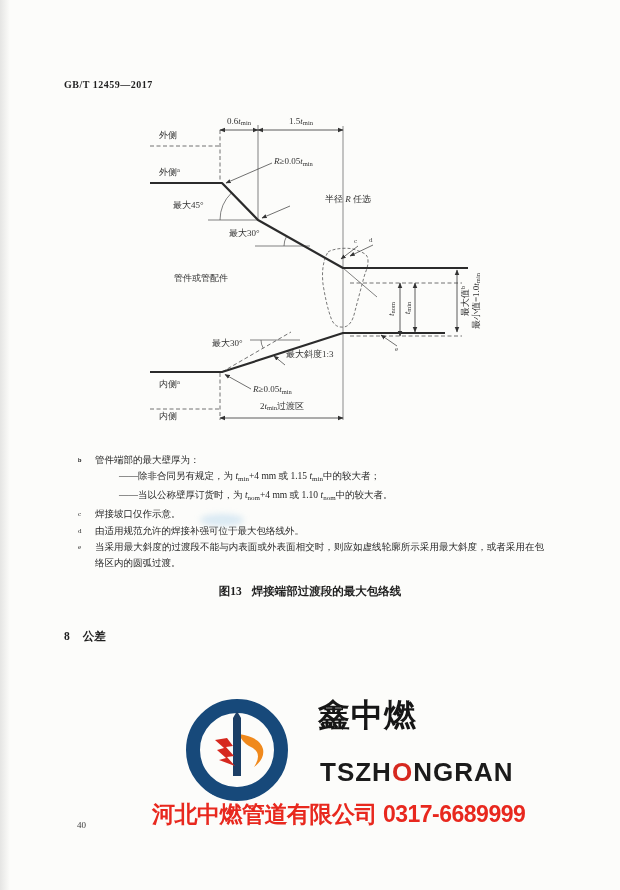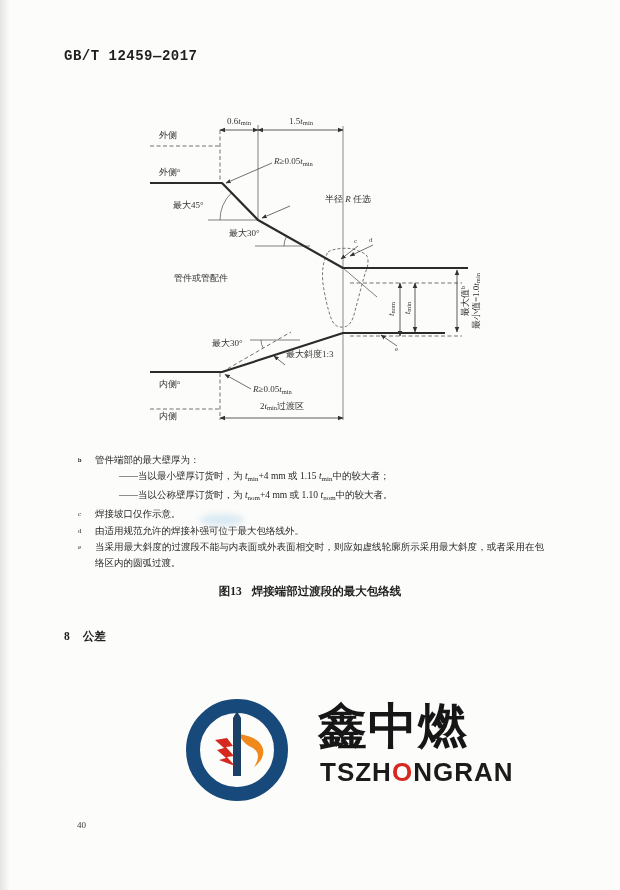--- a/index.html
+++ b/index.html
@@ -2,22 +2,22 @@
 <html><head>
 <meta charset="utf-8">
 <style>
   html,body{margin:0;padding:0;background:#e8e8e6;}
   .page{position:relative;width:620px;height:890px;margin:0 auto;background:#fcfcfa;overflow:hidden;
         font-family:"Liberation Serif","DejaVu Serif",serif;color:#2e2e2e;}
   .edge-shade{position:absolute;left:0;top:0;width:10px;height:890px;
         background:linear-gradient(to right,rgba(90,90,90,.14),rgba(90,90,90,0));}
   .smudge{position:absolute;left:200px;top:514px;width:44px;height:12px;border-radius:50%;
         background:rgba(130,185,225,.28);filter:blur(3px);}
-  .header{position:absolute;left:64px;top:48px;font-family:Liberation Mono, monospace;
-        font-weight:bold;font-size:14px;letter-spacing:.5px;color:#1f1f1f;}
+  .header{position:absolute;left:64px;top:79px;font-family:Liberation Serif, serif;
+        font-weight:bold;font-size:10px;letter-spacing:.5px;color:#1f1f1f;}
   
   .diagram{position:absolute;left:60px;top:112px;width:480px;height:345px;}
   .diagram svg{position:absolute;left:0;top:0;}
   .dlbl{position:absolute;font-size:9px;line-height:11px;white-space:nowrap;color:#333;}
   .dlbl sub{font-size:6.5px;vertical-align:-1.5px;}
   .dlbl sup{font-size:6.5px;vertical-align:3px;}
   .ctr{transform:translate(-50%,-50%);}
   .rot{transform:translate(-50%,-50%) rotate(-90deg);text-align:center;}
   .tiny{font-size:7px;color:#444;}
   
@@ -30,21 +30,21 @@
   .caption{position:absolute;left:0;top:584px;width:620px;text-align:center;font-weight:bold;
         font-size:11.5px;color:#1e1e1e;}
   .caption .gap{display:inline-block;width:10px;}
   .sec{position:absolute;left:64px;top:629px;font-weight:bold;font-size:11.5px;color:#1e1e1e;}
   .sec .gap{display:inline-block;width:13px;}
   .clause{position:absolute;left:64px;top:661px;font-size:10.5px;color:#262626;}
   .clause .num{font-weight:bold;margin-right:9px;}
   
   .emblem{position:absolute;left:185px;top:698px;}
   .brand-cn{position:absolute;left:318px;top:694px;font-family:"Liberation Sans","DejaVu Sans",sans-serif;
-        font-weight:bold;font-size:49px;letter-spacing:1px;color:#161616;}
+        font-weight:bold;font-size:32px;letter-spacing:1px;color:#161616;}
   .brand-en{position:absolute;left:320px;top:757px;font-family:"Liberation Sans","DejaVu Sans",sans-serif;
         font-weight:bold;font-size:26px;letter-spacing:1px;color:#1b1b1b;}
   .brand-en .red-o{color:#d6281f;}
   .company{position:absolute;left:152px;top:799px;font-family:"Liberation Sans","DejaVu Sans",sans-serif;
         font-weight:bold;font-size:23px;letter-spacing:-.5px;color:#e8281e;white-space:nowrap;}
   .pageno{position:absolute;left:77px;top:820px;font-size:9px;color:#3c3c3c;}
 </style>
 </head>
 <body>
 
@@ -142,21 +142,21 @@
     <div class="dlbl" style="left:99px;top:299px;">内侧</div>
   </div>
 
   <div class="footnotes">
     <div class="fn">
       <sup class="fnm">a</sup>
     </div>
     <div class="fn">
       <sup class="fnm">b</sup>
       <span><span>管件端部的最大壁厚为：</span></span>
-      <div class="fn-sub"><span>——当以最小壁厚订货时，为 </span><span style="font-style: italic;">t</span><sub>min</sub><span>+4 mm 或 1.15 </span><span style="font-style: italic;">t</span><sub>min</sub><span>中的较大者；</span></div>
+      <div class="fn-sub"><span>——除非合同另有规定，为 </span><span style="font-style: italic;">t</span><sub>min</sub><span>+4 mm 或 1.15 </span><span style="font-style: italic;">t</span><sub>min</sub><span>中的较大者；</span></div>
       <div class="fn-sub"><span>——当以公称壁厚订货时，为 </span><span style="font-style: italic;">t</span><sub>nom</sub><span>+4 mm 或 1.10 </span><span style="font-style: italic;">t</span><sub>nom</sub><span>中的较大者。</span></div>
     </div>
     <div class="fn">
       <sup class="fnm">c</sup>
       <span><span>焊接坡口仅作示意。</span></span>
     </div>
     <div class="fn">
       <sup class="fnm">d</sup>
       <span><span>由适用规范允许的焊接补强可位于最大包络线外。</span></span>
     </div>
@@ -179,15 +179,16 @@
     <circle r="44" fill="none" stroke="#17497a" stroke-width="14"></circle>
     <line x1="-50" y1="36" x2="-20" y2="53" stroke="#fcfcfa" stroke-width="9"></line>
     <path d="M2,-16 Q23,-13 26,-1 Q28,9 17,17 Q27,2 12,-4 Q5,-8 2,-16 Z" fill="#f0891c"></path>
     <path d="M-4,-32 L0,-39 L4,-32 L4,26 L-4,26 Z" fill="#1c3f66"></path>
     <path d="M-10,-12 L-4,-4 L-11,-3 L-3,6 L-10,7 L-2,16 L-18,10 L-11,8 L-20,0 L-13,-2 L-22,-10 Z" fill="#d6281f"></path>
   </svg>
   <div class="brand-cn">鑫中燃</div>
   <div class="brand-en">
     <span>TSZH</span><span class="red-o">O</span><span>NGRAN</span>
   </div>
+  <div class="company">河北中燃管道有限公司 0317-6689999</div>
 
   <div class="pageno">40</div>
 </div>
 
 </body></html>

